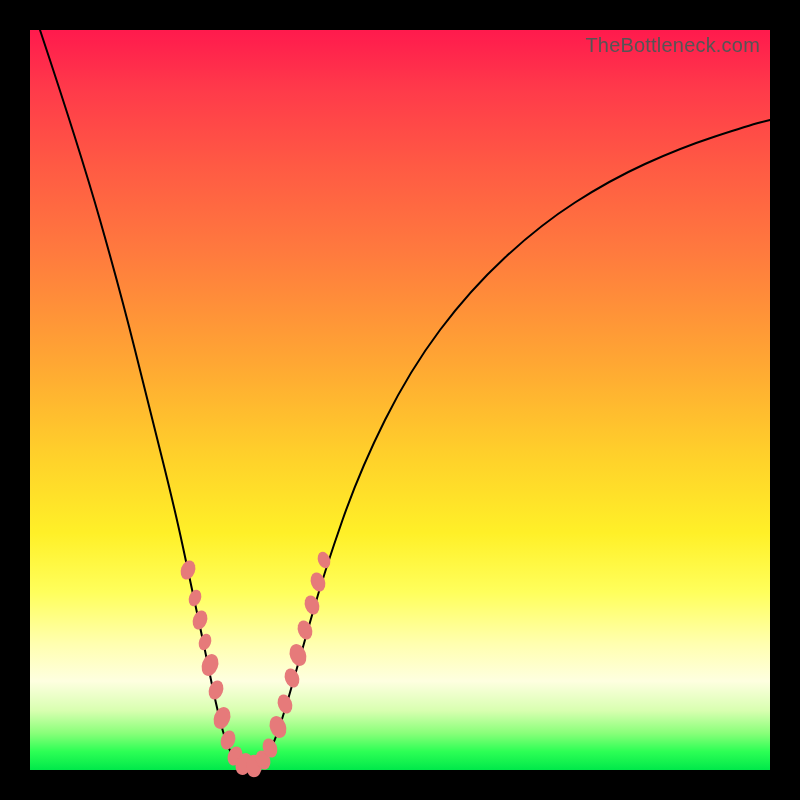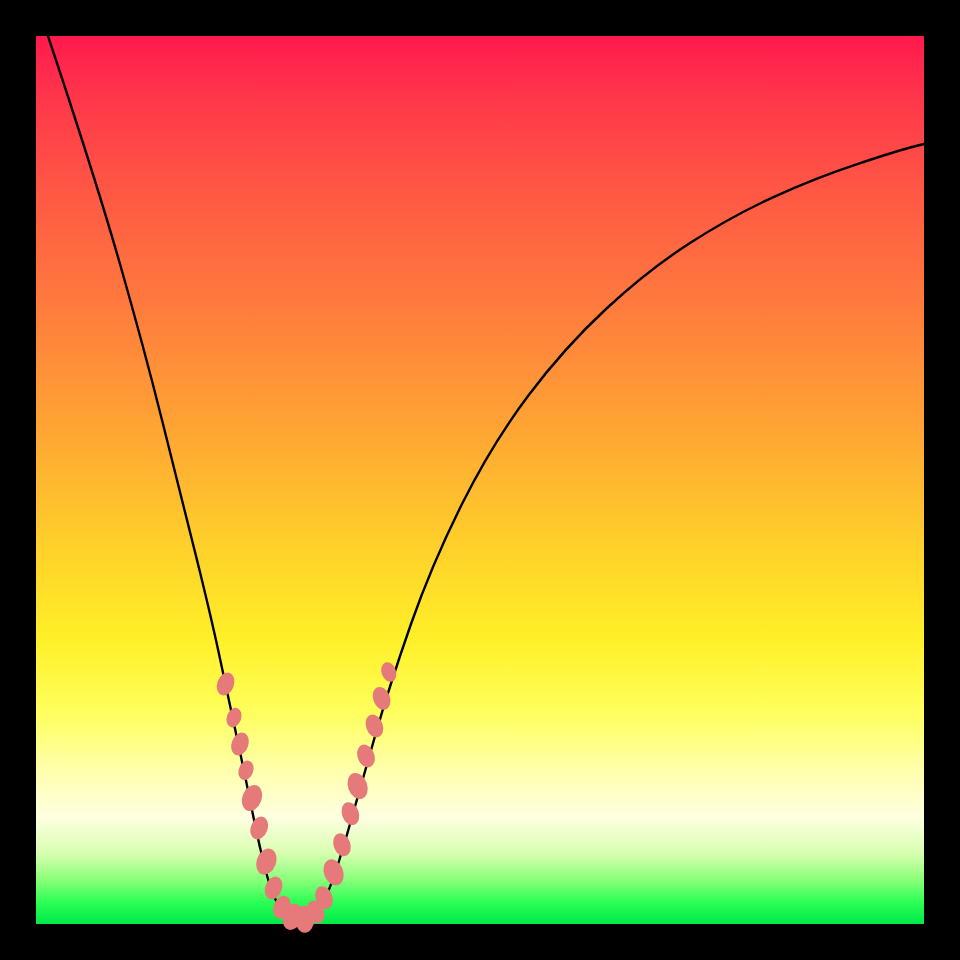--- a/index.html
+++ b/index.html
@@ -71,20 +71,21 @@
     stroke: none;
   }
 </style>
 </head>
 <body>
 
 <div class="frame">
 
   <div class="plot-area">
 
+    <div class="watermark">TheBottleneck.com</div>
 
     <svg class="curve-svg" viewBox="0 0 740 740" preserveAspectRatio="none">
       <path id="vcurve" class="curve-path" d="M 10 0 Q 50 120 70 190 Q 90 260 105 320 Q 120 380 132.5 430 Q 145 480 152.5 515 Q 160 550 167.5 585 Q 175 620 180 645 Q 185 670 190 690 Q 195 710 198.5 717.5 Q 202 725 206 730 Q 210 735 215 736.5 Q 220 738 225 736.5 Q 230 735 234 730 Q 238 725 242.5 715 Q 247 705 252.5 687.5 Q 258 670 265 645 Q 272 620 283.5 580 Q 295 540 312.5 490 Q 330 440 355 390 Q 380 340 410 300 Q 440 260 475 227.5 Q 510 195 545 172.5 Q 580 150 615 134 Q 650 118 685 106.5 Q 720 95 730 92.5 T 740 90"></path>
       <g id="dimples">
           <ellipse cx="158" cy="540" rx="7" ry="9.799999999999999" class="dimple" transform="rotate(20 158 540)"></ellipse>
           <ellipse cx="165" cy="568" rx="6" ry="8.399999999999999" class="dimple" transform="rotate(20 165 568)"></ellipse>
           <ellipse cx="170" cy="590" rx="7" ry="9.799999999999999" class="dimple" transform="rotate(20 170 590)"></ellipse>
           <ellipse cx="175" cy="612" rx="6" ry="8.399999999999999" class="dimple" transform="rotate(20 175 612)"></ellipse>
           <ellipse cx="180" cy="635" rx="8" ry="11.2" class="dimple" transform="rotate(20 180 635)"></ellipse>
           <ellipse cx="186" cy="660" rx="7" ry="9.799999999999999" class="dimple" transform="rotate(20 186 660)"></ellipse>

